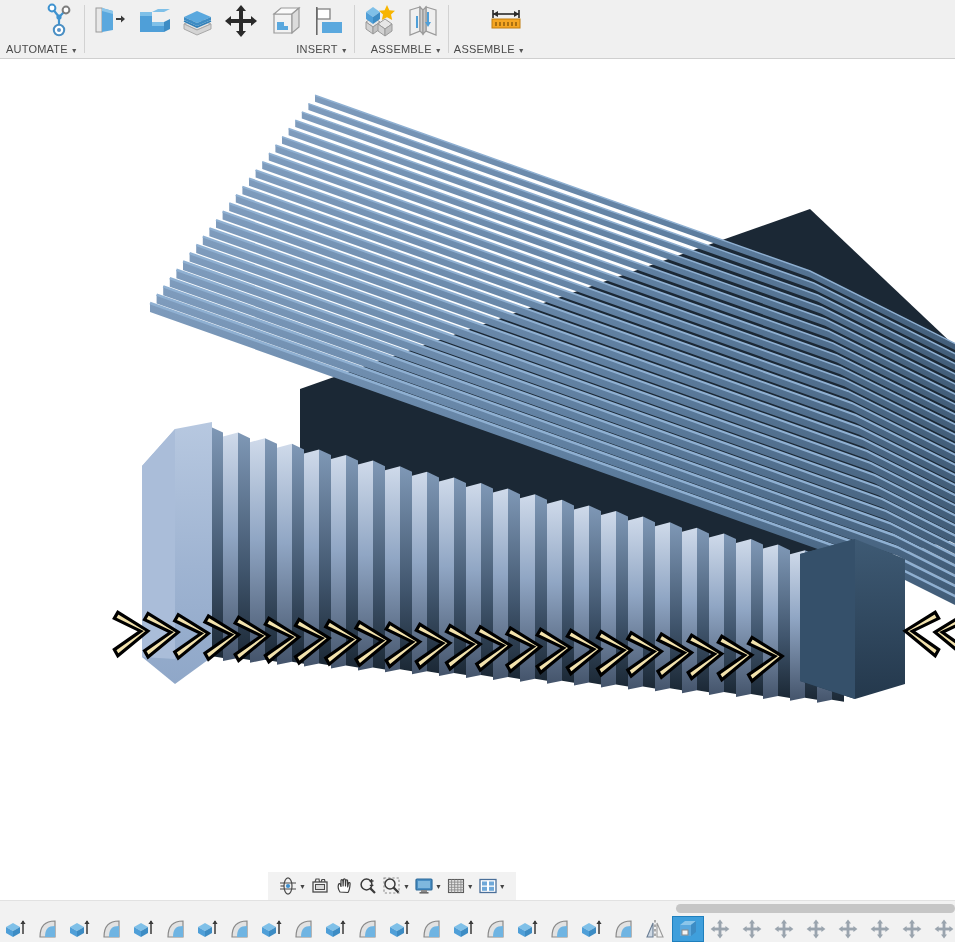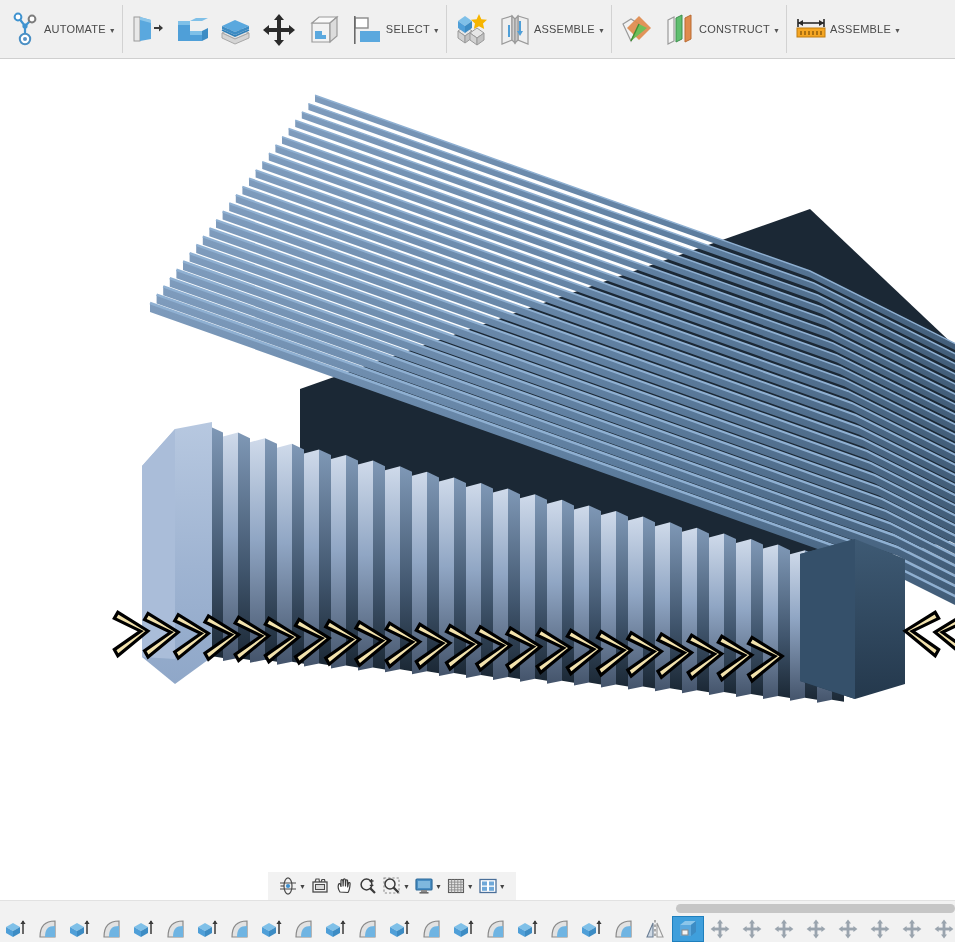--- a/index.html
+++ b/index.html
@@ -13,21 +13,21 @@
 
   
   .ribbon {
     position: absolute; left: 0; top: 0; width: 955px; height: 59px;
     background: #f0f0f0;
     border-bottom: 1px solid #cfcfcf;
     display: flex; align-items: stretch;
     overflow: hidden;
   }
   .panel {
-    display: flex; flex-direction: row; align-items: center;
+    display: flex; flex-direction: column; align-items: flex-end;
     justify-content: flex-start;
     height: 100%;
     position: relative;
     padding: 0 6px;
   }
   .panel + .panel::before {
     content: ""; position: absolute; left: 0; top: 5px; bottom: 5px;
     width: 1px; background: #d2d2d2;
   }
   .panel-icons {
@@ -155,21 +155,21 @@
    <path d="M26 12 L33 6 L33 25 L26 31 Z" fill="#dcdcdc" stroke="#9a9a9a" stroke-width="1.2"></path>
    <path d="M11 28 L11 20 L18 20 L18 24 L22 24 L22 28 Z" fill="#5aa8de"></path>
               </svg></div>
             <div class="ticon"><svg viewBox="0 0 38 38">
    <rect x="7" y="7" width="13" height="10" fill="#fff" stroke="#8a8a8a" stroke-width="1.4"></rect>
    <rect x="12" y="20" width="20" height="11" fill="#5aa8de"></rect>
    <rect x="6" y="5" width="1.6" height="28" fill="#6a6a6a"></rect>
               </svg></div>
           </div>
           <div class="panel-label">
-            <span>SELECT</span>
+            <span>INSERT</span>
             <span class="caret">▼</span>
           </div>
         </div>
         <div class="panel">
           <div class="panel-icons">
             <div class="ticon"><svg viewBox="0 0 38 38">
    <path d="M6 20 L13 15 L20 20 L13 25 Z" fill="#e6e6e6" stroke="#9a9a9a" stroke-width="1"></path>
    <path d="M6 20 L6 27 L13 32 L13 25 Z" fill="#d2d2d2" stroke="#9a9a9a" stroke-width="1"></path>
    <path d="M13 25 L20 20 L20 27 L13 32 Z" fill="#c2c2c2" stroke="#9a9a9a" stroke-width="1"></path>
    <path d="M18 22 L25 17 L32 22 L25 27 Z" fill="#e6e6e6" stroke="#9a9a9a" stroke-width="1"></path>
@@ -185,39 +185,20 @@
    <path d="M16 5 L19 8 L19 32 L16 29 Z" fill="#d0d0d0" stroke="#9a9a9a" stroke-width="1.2"></path>
    <path d="M32 8 L22 5 L22 29 L32 33 Z" fill="#efefef" stroke="#9a9a9a" stroke-width="1.2"></path>
    <path d="M22 5 L19 8 L19 32 L22 29 Z" fill="#c8c8c8" stroke="#9a9a9a" stroke-width="1.2"></path>
    <path d="M24 10 L24 22" stroke="#4f9fd8" stroke-width="2"></path>
    <path d="M24 25 L21 20 L27 20 Z" fill="#4f9fd8"></path>
    <path d="M13 14 L13 26" stroke="#4f9fd8" stroke-width="2"></path>
               </svg></div>
           </div>
           <div class="panel-label">
             <span>ASSEMBLE</span>
-            <span class="caret">▼</span>
-          </div>
-        </div>
-        <div class="panel">
-          <div class="panel-icons">
-            <div class="ticon"><svg viewBox="0 0 38 38">
-   <path d="M6 13 L14 8 L22 13 L14 30 Z" fill="#f2f2f2" stroke="#9a9a9a" stroke-width="1.2"></path>
-   <path d="M22 5 L34 17 L22 29 L10 17 Z" fill="#e08b4d" opacity="0.92"></path>
-   <path d="M14 30 L22 13 L30 17 Z" fill="#6fbf5a"></path>
-   <path d="M22 13 L14 30" stroke="#3f8f33" stroke-width="1.4"></path>
-              </svg></div>
-            <div class="ticon"><svg viewBox="0 0 38 38">
-   <path d="M7 9 L13 6 L13 30 L7 33 Z" fill="#f4f4f4" stroke="#9a9a9a" stroke-width="1.2"></path>
-   <path d="M15 7 L21 4 L21 28 L15 31 Z" fill="#5fbf6f" stroke="#3f8f4f" stroke-width="1"></path>
-   <path d="M24 7 L30 4 L30 28 L24 31 Z" fill="#e08b4d" stroke="#b96b32" stroke-width="1"></path>
-              </svg></div>
-          </div>
-          <div class="panel-label">
-            <span>CONSTRUCT</span>
             <span class="caret">▼</span>
           </div>
         </div>
         <div class="panel">
           <div class="panel-icons">
             <div class="ticon"><svg viewBox="0 0 38 38">
    <rect x="5" y="17" width="28" height="9" fill="#f5a623" stroke="#c07c10" stroke-width="1"></rect>
    <g stroke="#7a4d06" stroke-width="1.2">
      <path d="M9 20 L9 24"></path>
                   <path d="M13 20 L13 24"></path>

